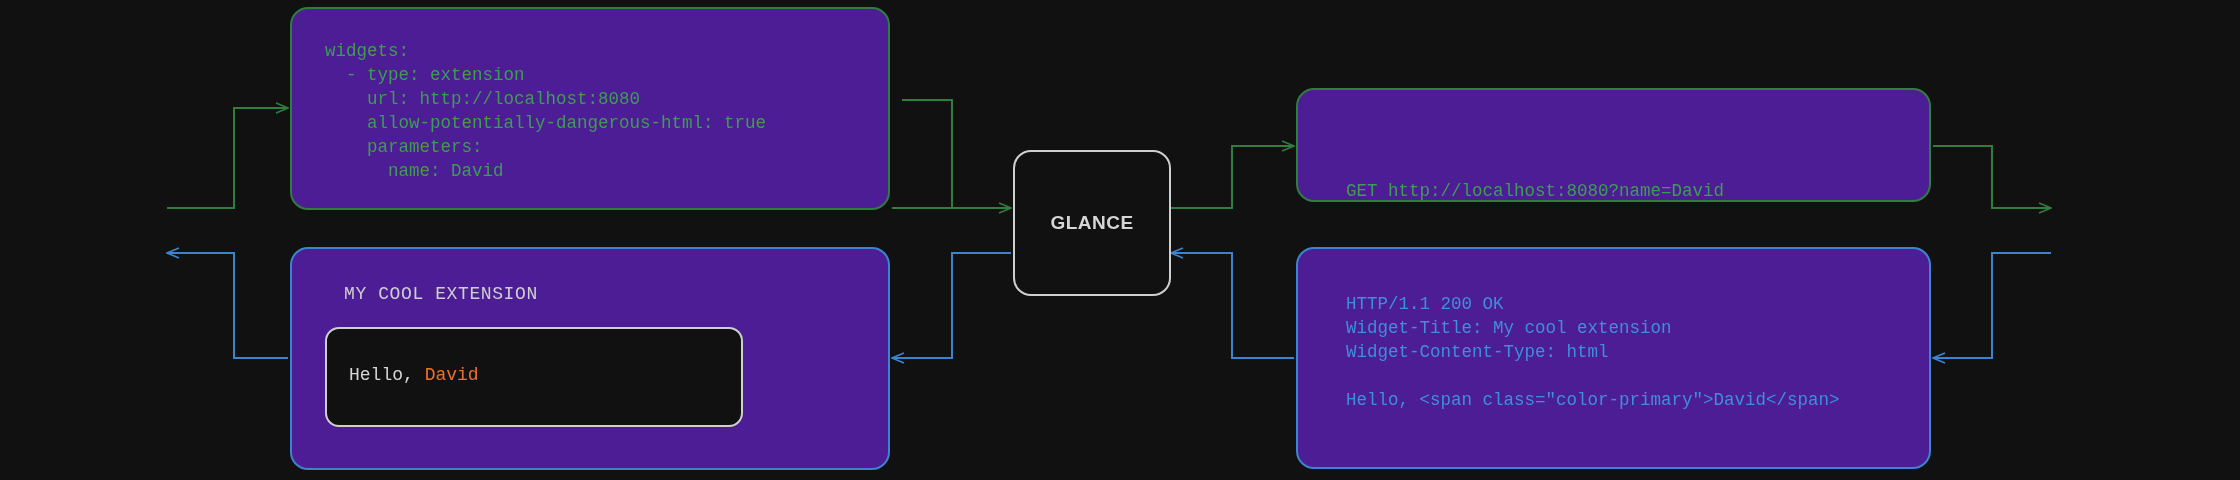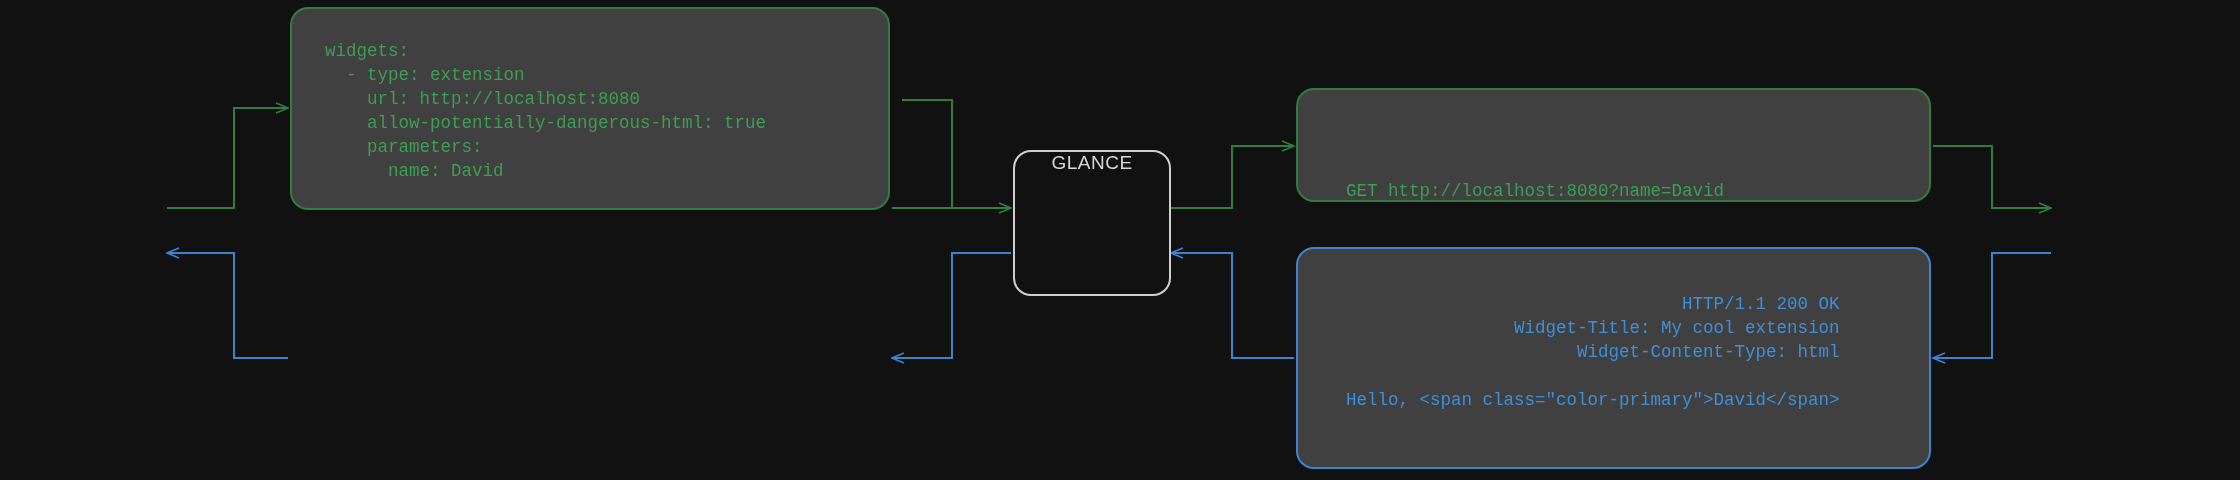--- a/index.html
+++ b/index.html
@@ -24,40 +24,41 @@
     height: 480px;
     pointer-events: none;
   }
   .node {
     position: absolute;
     box-sizing: border-box;
     border: 2px solid #cfcfcf;
     border-radius: 18px;
     background: #111111;
     display: flex;
-    align-items: flex-start;
+    align-items: center;
     justify-content: center;
+    font-weight: bold;
   }
   .node-label {
     font-family: "Liberation Sans", "DejaVu Sans", sans-serif;
     font-size: 19px;
     letter-spacing: 0.5px;
     color: #d6d6d6;
     white-space: nowrap;
   }
   .node-label.mono {
     font-family: "Liberation Mono", "DejaVu Sans Mono", monospace;
     font-size: 18px;
     letter-spacing: 0.5px;
   }
   .code-box {
     position: absolute;
     box-sizing: border-box;
     border-radius: 18px;
-    background: #404040;
+    background: #4c1d95;
     border-width: 2px;
     border-style: solid;
   }
   .code-box.green { border-color: #2f7d3f; }
   .code-box.blue  { border-color: #3c84cf; }
   .code-text {
     font-family: "Liberation Mono", "DejaVu Sans Mono", monospace;
     font-size: 17.5px;
     line-height: 24px;
     white-space: pre;
@@ -66,21 +67,21 @@
   .code-text.green { color: #3c9e52; }
   .code-text.blue  { color: #3f8fd8; }
 
   #yaml-box { left: 290px; top: 7px; width: 600px; height: 203px; }
   #yaml-text { position: absolute; left: 33px; top: 30px; }
 
   #request-box { left: 1296px; top: 88px; width: 635px; height: 114px; }
   #request-text { position: absolute; left: 48px; top: 52px; margin-top: 37px; }
 
   #response-box { left: 1296px; top: 247px; width: 635px; height: 222px; }
-  #response-text { position: absolute; left: 48px; top: 43px; text-align: right; }
+  #response-text { position: absolute; left: 48px; top: 43px; }
 
   #widget-box { left: 290px; top: 247px; width: 600px; height: 223px; }
   #widget-title {
     position: absolute;
     left: 52px;
     top: 35px;
     font-family: "Liberation Mono", "DejaVu Sans Mono", monospace;
     font-size: 18px;
     letter-spacing: 0.6px;
     color: #cfcfcf;
@@ -181,14 +182,20 @@
   </div>
 
   <div class="code-box blue" id="response-box">
     <pre class="code-text blue" id="response-text">HTTP/1.1 200 OK
 Widget-Title: My cool extension
 Widget-Content-Type: html
 
 Hello, &lt;span class="color-primary"&gt;David&lt;/span&gt;</pre>
   </div>
 
+  <div class="code-box blue" id="widget-box">
+    <div id="widget-title">MY COOL EXTENSION</div>
+    <div id="widget-inner">
+      <div id="widget-inner-text"><span>Hello, </span><span class="accent-name">David</span></div>
+    </div>
+  </div>
 
 </div>
 
 </body></html>

